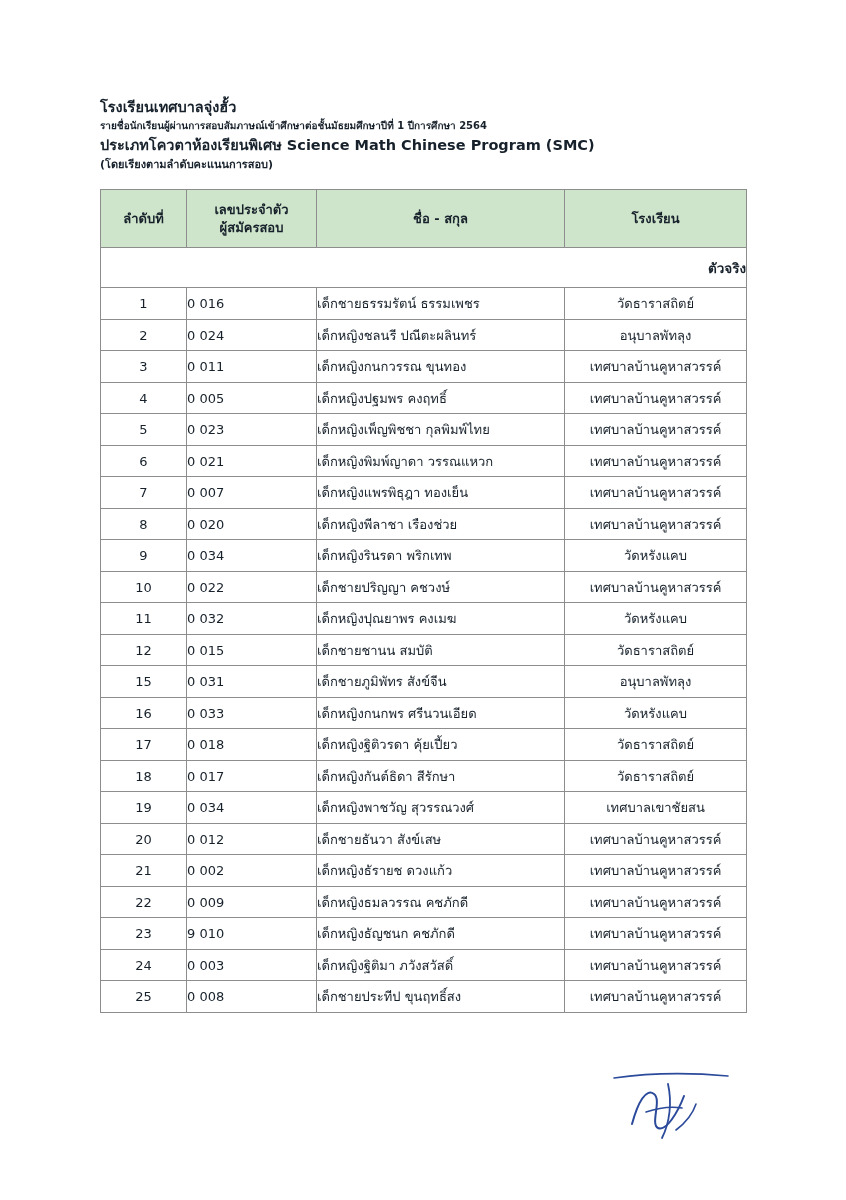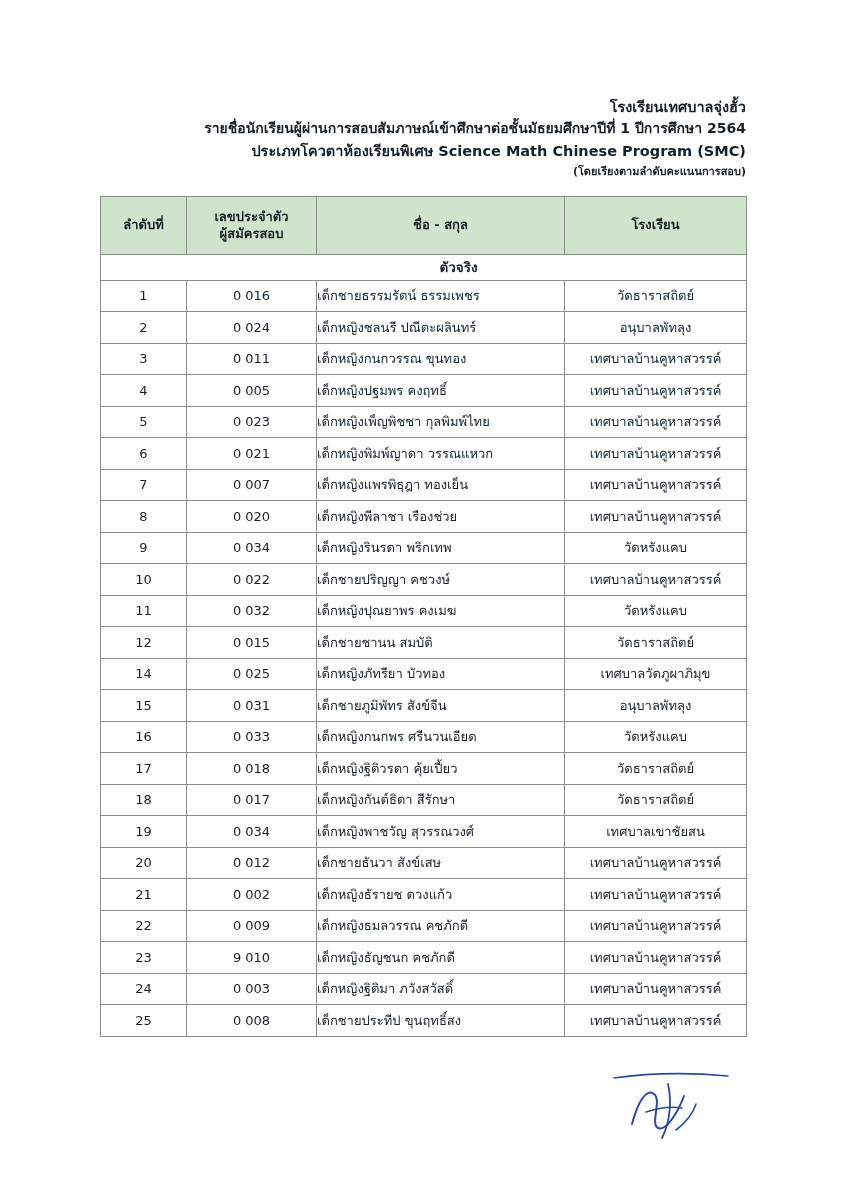--- a/index.html
+++ b/index.html
@@ -14,31 +14,31 @@
     overflow: hidden;
   }
   .page {
     position: absolute;
     left: 0; top: 0;
     width: 846px;
     height: 1200px;
     padding: 96px 100px 0 100px;
   }
   .header {
-    text-align: right;
+    text-align: left;
     line-height: 1.55;
   }
   .header .line {
     font-size: 14.5px;
     font-weight: bold;
     color: #17212b;
     white-space: nowrap;
   }
   .header .line1 { font-size: 14.5px; }
-  .header .line2 { font-size: 14px; }
+  .header .line2 { font-size: 10px; }
   .header .line3 { font-size: 14.5px; }
   .header .line4 { font-size: 11px; }
 
   table.roster {
     margin-top: 16px;
     width: 646px;
     border-collapse: collapse;
     table-layout: fixed;
     padding-left: 37px;
   }
@@ -61,30 +61,30 @@
   col.c-name { width: 248px; }
   col.c-school { width: 182px; }
 
   tbody td {
     height: 31.5px;
     font-size: 13px;
     vertical-align: middle;
     color: #17212b;
   }
   td.no { text-align: center; }
-  td.code { text-align: center; }
+  td.code { }
   td.name { text-align: left; padding-left: 14px; }
   td.school { text-align: center; }
 
   tr.section td {
-    text-align: center;
+    text-align: right;
     padding-left: 70px;
     font-weight: bold;
     font-size: 13.5px;
-    height: 26px;
+    height: 40px;
   }
 
   .signature {
     position: absolute;
     left: 612px;
     top: 1072px;
     width: 120px;
     height: 78px;
     pointer-events: none;
   }
@@ -190,26 +190,20 @@
           <td class="name">เด็กหญิงปุณยาพร  คงเมฆ</td>
           <td class="school">วัดหรังแคบ</td>
         </tr>
         <tr>
           <td class="no">12</td>
           <td class="code">0 015</td>
           <td class="name">เด็กชายชานน  สมบัติ</td>
           <td class="school">วัดธาราสถิตย์</td>
         </tr>
         <tr>
-          <td class="no">14</td>
-          <td class="code">0 025</td>
-          <td class="name">เด็กหญิงภัทรียา  บัวทอง</td>
-          <td class="school">เทศบาลวัดภูผาภิมุข</td>
-        </tr>
-        <tr>
           <td class="no">15</td>
           <td class="code">0 031</td>
           <td class="name">เด็กชายภูมิพัทร  สังข์จีน</td>
           <td class="school">อนุบาลพัทลุง</td>
         </tr>
         <tr>
           <td class="no">16</td>
           <td class="code">0 033</td>
           <td class="name">เด็กหญิงกนกพร  ศรีนวนเอียด</td>
           <td class="school">วัดหรังแคบ</td>

